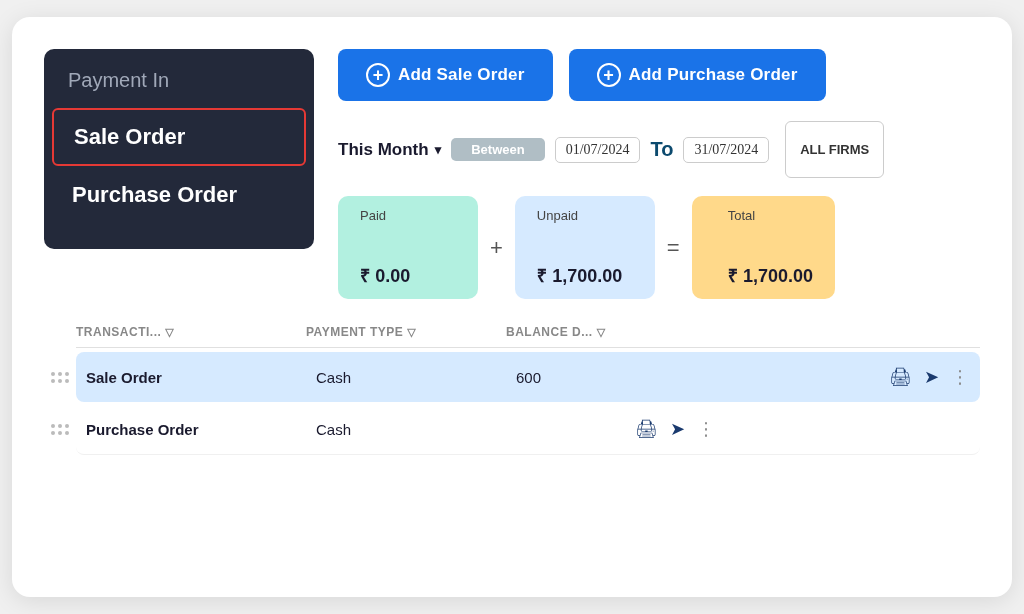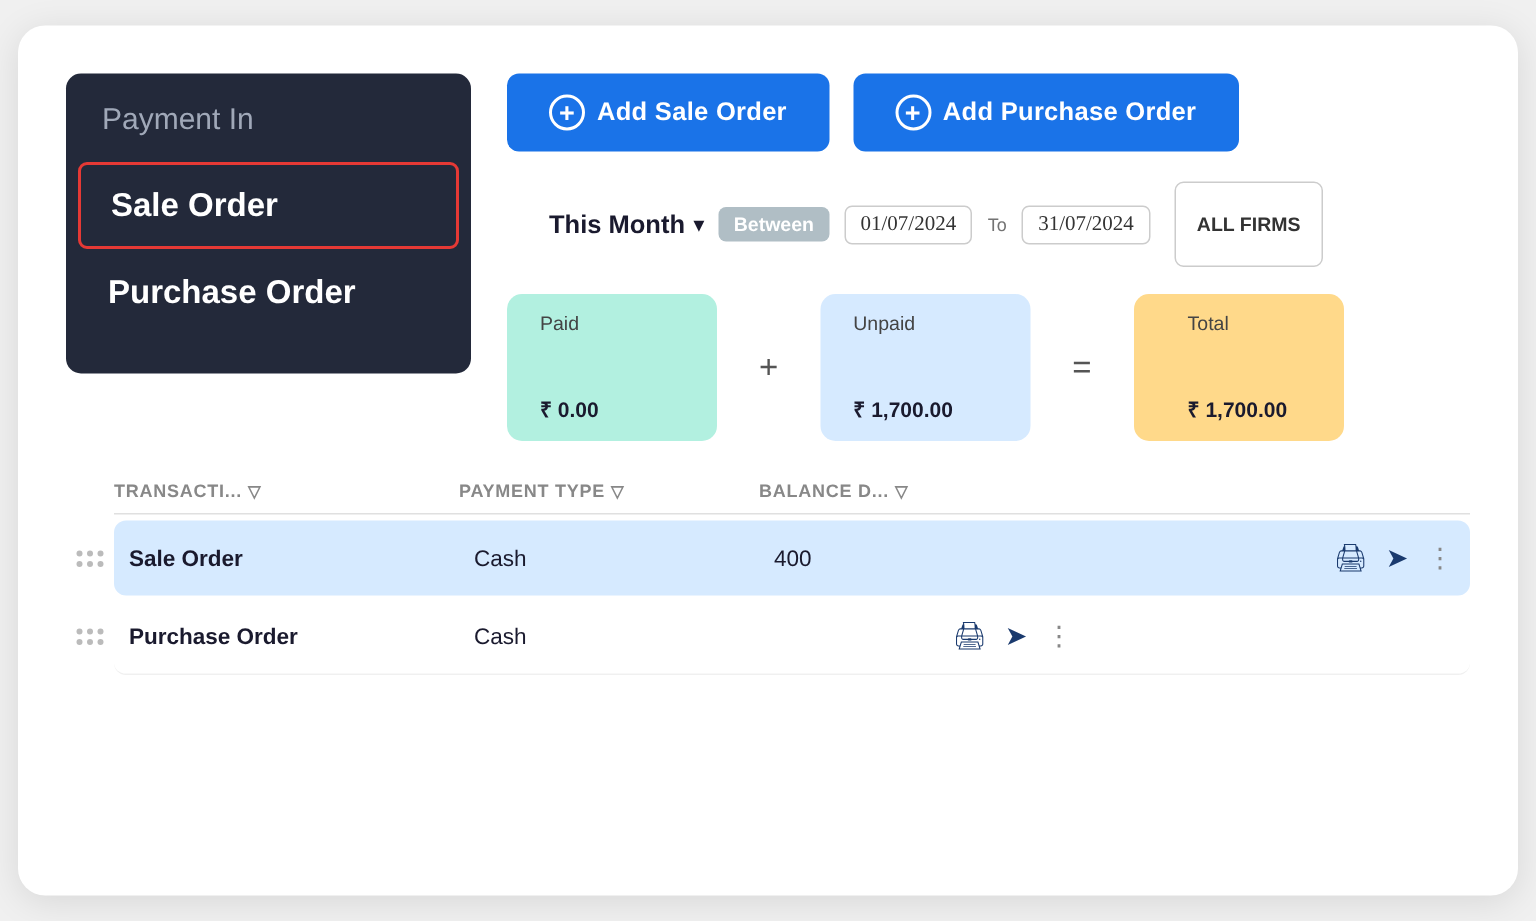--- a/index.html
+++ b/index.html
@@ -91,51 +91,51 @@
       justify-content: center;
       font-size: 18px;
       font-weight: 700;
       flex-shrink: 0;
     }
     .filter-row {
       display: flex;
       align-items: center;
       gap: 10px;
       flex-wrap: wrap;
-      margin-left: 28px;
     }
     .month-select {
       font-size: 17px;
       font-weight: 700;
       color: #1a1a2e;
       background: none;
       border: none;
       cursor: pointer;
       display: flex;
       align-items: center;
       gap: 4px;
     }
     .chevron-down {
       font-size: 13px;
       margin-left: 2px;
     }
     .between-badge {
       background: #b0bec5;
       color: #fff;
       border-radius: 5px;
-      padding: 4px 10px;
+      padding: 4px 20px;
       font-size: 13px;
       font-weight: 600;
     }
     .date-range {
-      font-size: 12px;
-      color: #737373;
+      font-size: 20px;
+      color: #0c4a6e;
       display: flex;
       align-items: center;
       gap: 6px;
+      font-weight: bold;
     }
     .date-range-box {
       border: 1px solid #ccc;
       border-radius: 5px;
       padding: 4px 10px;
       font-size: 14px;
       color: #333;
       font-family: Liberation Serif, serif;
     }
     .all-firms-btn {
@@ -145,21 +145,21 @@
       padding: 20px 14px;
       font-size: 13px;
       font-weight: 700;
       color: #333;
       cursor: pointer;
       margin-left: 6px;
     }
     .summary-row {
       display: flex;
       align-items: center;
-      gap: 28px;
+      gap: 12px;
       margin-top: 2px;
     }
     .summary-card {
       border-radius: 10px;
       padding: 12px 22px;
       min-width: 140px;
     }
     .summary-card.paid {
       background: #b2f0e0;
     }
@@ -169,21 +169,21 @@
     .summary-card.total {
       background: #ffd98a;
       padding-left: 36px;
     }
     .summary-label {
       font-size: 13px;
       color: #444;
       margin-bottom: 4px;
     }
     .summary-value {
-      font-size: 14px;
+      font-size: 18px;
       font-weight: 700;
       color: #1a1a2e;
       margin-top: 40px;
     }
     .plus-symbol {
       font-size: 22px;
       color: #555;
       font-weight: 300;
     }
     .equals-symbol {
@@ -375,21 +375,21 @@
               <div class="dot"></div>
               <div class="dot"></div>
             <div class="dot"></div>
               <div class="dot"></div>
               <div class="dot"></div>
           </div>
         </div>
         <div class="table-row highlighted" style="flex:1;">
           <div class="td bold">Sale Order</div>
           <div class="td">Cash</div>
-          <div class="td">400</div>
+          <div class="td">600</div>
           <div class="td row-actions">
             <span class="action-icon" title="Print">🖨</span>
             <span class="action-icon" title="Share">➤</span>
             <span class="more-icon">⋮</span>
           </div>
         </div>
       </div>
 
       <div class="table-row-wrap" style="margin-top:2px;">
         <div class="dot-menu-left">

